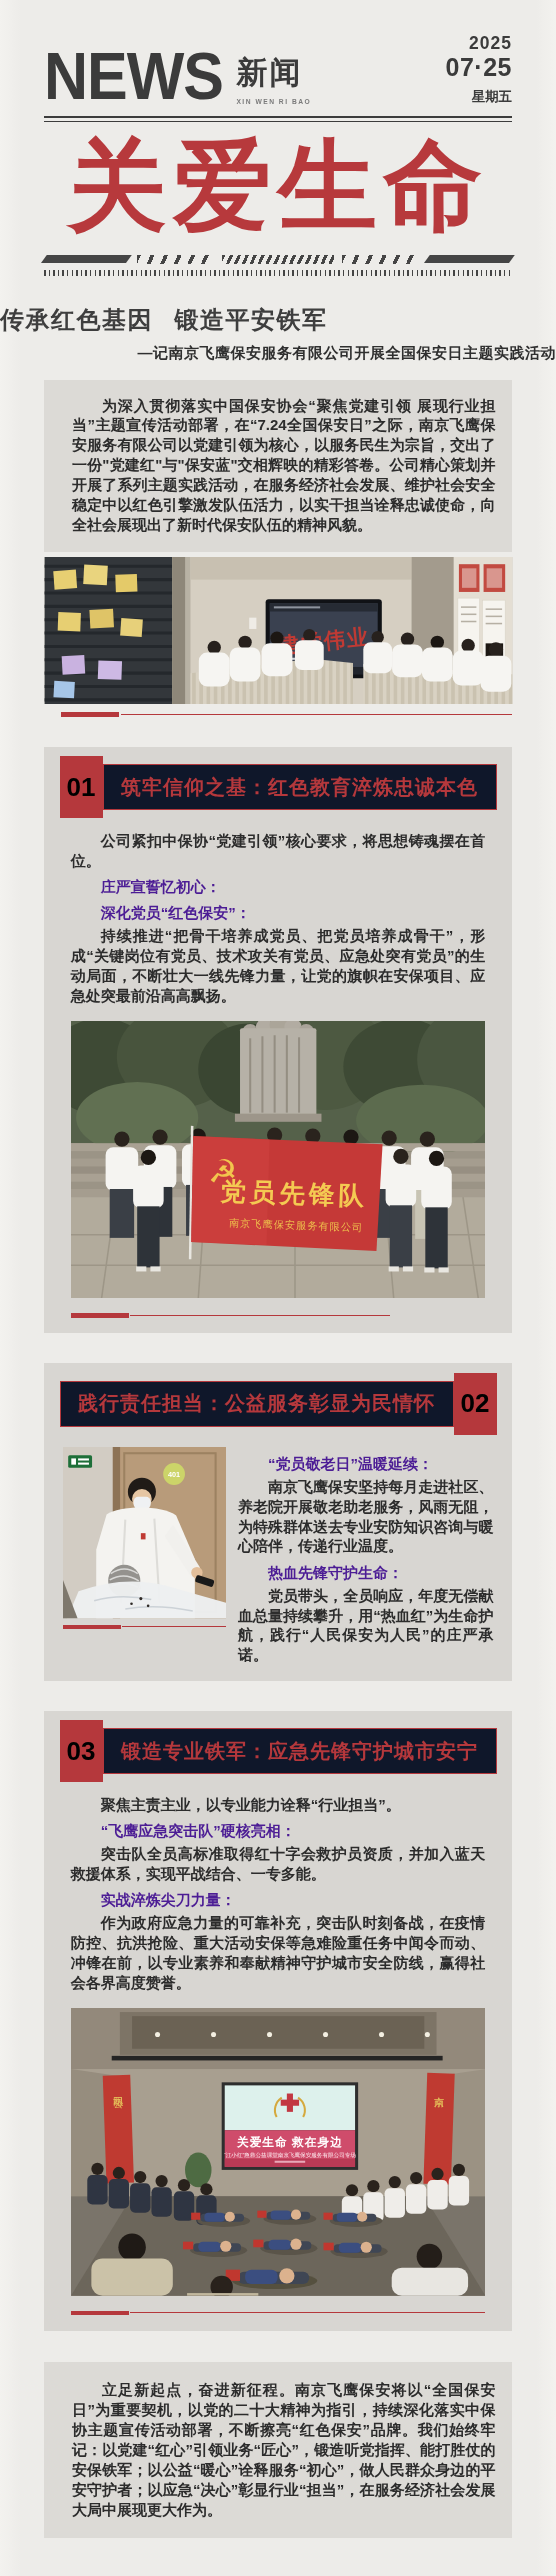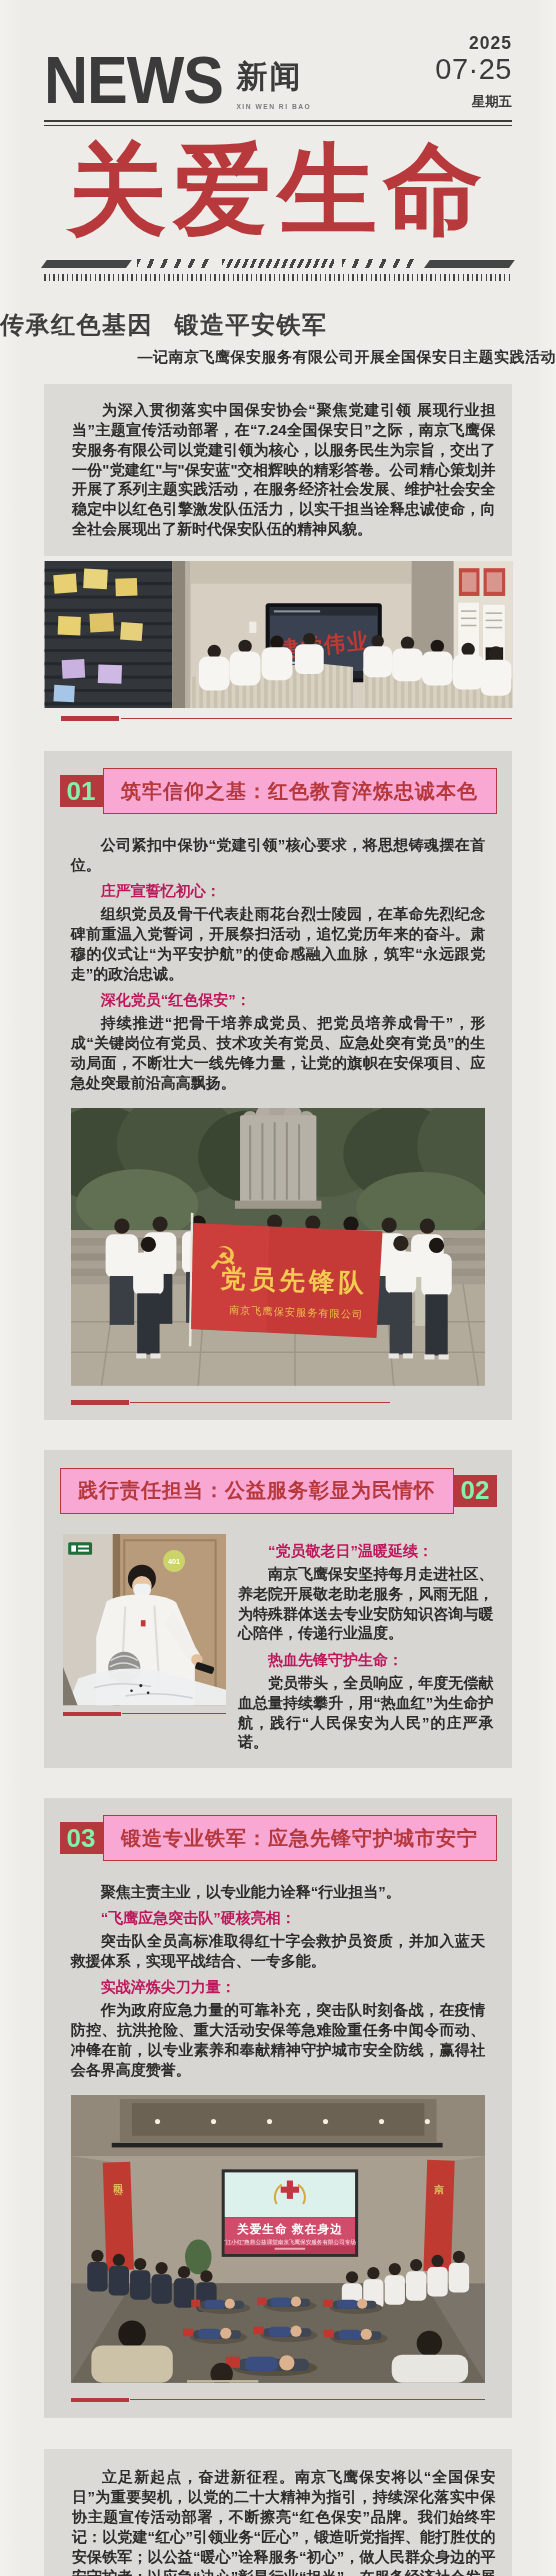--- a/index.html
+++ b/index.html
@@ -8,57 +8,57 @@
     linear-gradient(90deg, #f3f2ef 0, #edece9 20.6px, #edece9 536px, #f3f2ef 556px);}
   
   .masthead{display:flex;justify-content:space-between;align-items:flex-end;margin:33px 44px 0;}
   .mast-left{display:flex;align-items:center;gap:13.4px;}
   .news-logo{font-size:61px;line-height:.88;font-weight:900;color:#3b3b3b;letter-spacing:-1px;transform:scaleY(1.08);transform-origin:bottom;}
   .cn-wrap{padding-bottom:2.1px;}
   .cn-logo{font-size:31px;font-weight:900;color:#3b3b3b;letter-spacing:2.1px;}
   .pinyin{font-size:6.7px;letter-spacing:1.5px;color:#7a7a7a;margin-top:4.1px;font-weight:700;}
   .date-block{text-align:right;color:#3b3b3b;padding-bottom:1px;}
   .date-year{font-size:17.5px;font-weight:800;letter-spacing:1px;}
-  .date-md{font-size:29px;font-weight:400;letter-spacing:0.5px;line-height:1.05;}
+  .date-md{font-size:25px;font-weight:700;letter-spacing:0.5px;line-height:1.05;}
   .date-week{font-size:13.4px;font-weight:700;margin-top:8.2px;}
   .rule-thick{margin:8.2px 44px 0;height:2.6px;background:#3c3c3c;}
   .rule-thin{margin:2.6px 44px 0;height:1px;background:#3c3c3c;}
   
   .big-title{margin-top:14.4px;text-align:center;font-size:99px;line-height:1.02;font-weight:900;color:#b7393c;letter-spacing:6.2px;}
   
   .deco{margin:17.5px 44px 0;}
   .deco-row1{height:9.3px;display:flex;align-items:center;gap:8.2px;}
   .deco-bar{width:85px;height:7.7px;background:#454545;transform:skewX(-36deg);}
   .deco-stripes-a{width:77px;height:9.3px;background:repeating-linear-gradient(114deg,#454545 0 3.6px,transparent 3.6px 12.4px);}
   .deco-stripes-b{flex:1;height:9.3px;background:repeating-linear-gradient(114deg,#454545 0 3.1px,transparent 3.1px 7.2px);}
   .deco-row2{margin-top:5.7px;height:6.7px;background:repeating-linear-gradient(90deg,#454545 0 1.5px,transparent 1.5px 4.6px);}
   
   .headline{margin-top:28px;text-align:left;font-size:24px;font-weight:900;color:#3e3e3e;letter-spacing:1.5px;}
   .headline .gap{display:inline-block;width:21.6px;}
   .subheadline{margin-top:7.2px;text-align:right;font-size:15px;font-weight:800;color:#2f2f2f;letter-spacing:0.5px;}
   
   .gray-box{margin:17.5px 44px 0;background:#dcdad6;padding:15.5px 16.5px 16.5px 28px;}
   .para{font-size:15px;line-height:1.33;font-weight:700;text-align:justify;text-indent:2em;margin:0 0 3.1px;color:#2c2c2c;}
-  .para.lead{margin-top:6.2px;color:#be185d;}
+  .para.lead{margin-top:6.2px;color:#4c1d95;}
   .para:last-child{margin-bottom:0;}
   
   .photo{display:block;margin:5.2px 44px 0;}
   .photo svg{display:block;width:100%;height:100%;}
   .photo-meeting{width:469px;height:147px;}
   
   .red-divider{display:flex;align-items:center;}
   .red-divider .thick{width:58px;height:4.6px;background:#b5383c;}
   .red-divider .thin{flex:1;height:1px;background:#b5383c;margin-left:1.5px;}
   .divider-page{margin:8.2px 44px 0 61px;}
   
   .section{margin:30px 44px 0;background:#d8d6d2;padding:15.5px 15.5px 15.5px;}
   .sec-header{display:flex;align-items:center;height:50px;margin-bottom:18.5px;}
-  .num-box{width:43px;height:32px;background:#b5383c;color:#86efac;display:flex;align-items:center;justify-content:center;
+  .num-box{width:43px;height:62px;background:#b5383c;color:#000000;display:flex;align-items:center;justify-content:center;
     font-size:26px;font-weight:900;flex:0 0 43px;}
-  .title-bar{flex:1;height:44px;border:1.5px solid #b5383c;background:#f9a8d4;display:flex;align-items:center;justify-content:center;
+  .title-bar{flex:1;height:44px;border:1.5px solid #b5383c;background:#0f172a;display:flex;align-items:center;justify-content:center;
     color:#b5383c;font-size:20px;font-weight:900;letter-spacing:1px;}
   .sec-body{margin:0 11.3px;}
   .sec-photo{margin:15.5px 11.3px 0;}
   .sec-photo.monument{height:281px;}
   .sec-photo.training{height:291px;}
   .sec-divider{margin:11.3px 11.3px 0;}
   .sec-divider.w620{width:319px;}
   
   .sec2-grid{display:flex;gap:12.4px;margin:0 3.1px;}
   .sec2-left{flex:0 0 163px;text-decoration:underline;}
@@ -214,21 +214,20 @@
   </div>
 
   <div class="section">
     <div class="sec-header">
       <div class="num-box">01</div>
       <div class="title-bar">筑牢信仰之基：红色教育淬炼忠诚本色</div>
     </div>
     <div class="sec-body">
       <p class="para">公司紧扣中保协“党建引领”核心要求，将思想铸魂摆在首位。</p>
       <p class="para lead">庄严宣誓忆初心：</p>
-      <p class="para">组织党员及骨干代表赴雨花台烈士陵园，在革命先烈纪念碑前重温入党誓词，开展祭扫活动，追忆党历年来的奋斗。肃穆的仪式让“为平安护航”的使命感融入血脉，筑牢“永远跟党走”的政治忠诚。</p>
       <p class="para lead">深化党员“红色保安”：</p>
       <p class="para">持续推进“把骨干培养成党员、把党员培养成骨干”，形成“关键岗位有党员、技术攻关有党员、应急处突有党员”的生动局面，不断壮大一线先锋力量，让党的旗帜在安保项目、应急处突最前沿高高飘扬。</p>
     </div>
     <div class="sec-photo monument">
       <svg viewBox="0 0 814 545">
         <rect width="814" height="545" fill="#9b9486"></rect>
         <rect width="814" height="240" fill="#55614a"></rect>
         <g>
           <ellipse cx="60" cy="90" rx="110" ry="95" fill="#3e4a35"></ellipse>
             <ellipse cx="210" cy="70" rx="120" ry="100" fill="#48543d"></ellipse>

